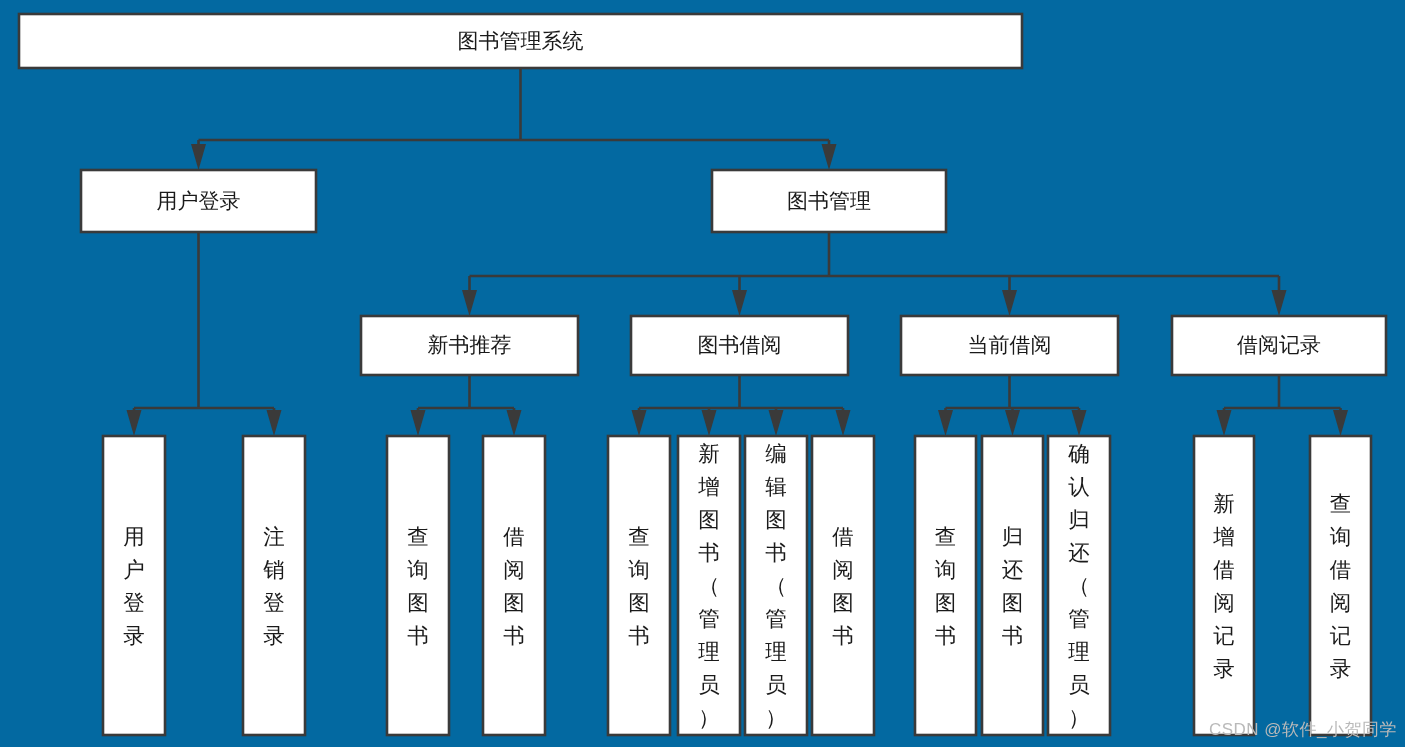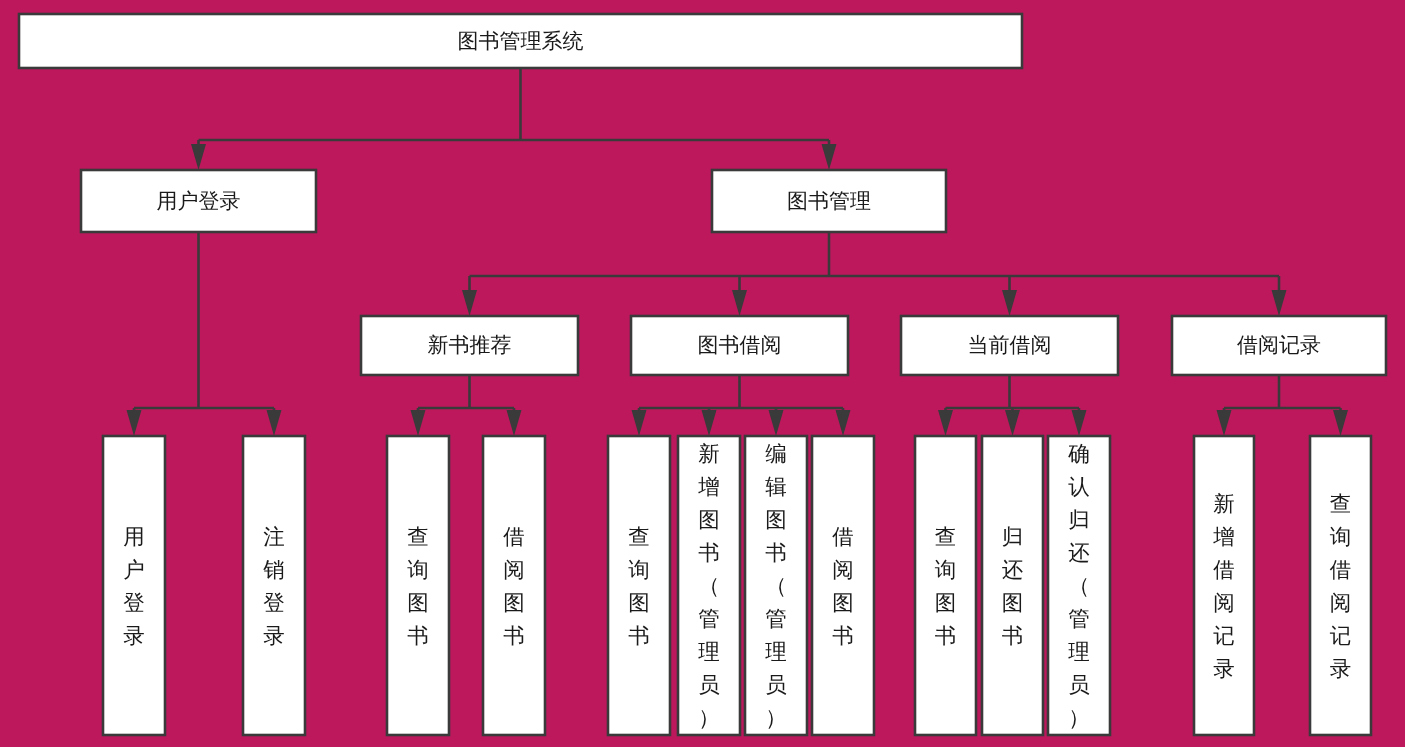--- a/index.html
+++ b/index.html
@@ -7,21 +7,21 @@
     padding: 0;
     background: #ffffff;
   }
   body {
     font-family: "Liberation Sans", "DejaVu Sans", sans-serif;
   }
   #diagram-root {
     position: relative;
     width: 1405px;
     height: 747px;
-    background: #be185d;
+    background: #0369a1;
     overflow: hidden;
   }
   svg#tree-svg {
     position: absolute;
     left: 0;
     top: 0;
     width: 1405px;
     height: 747px;
   }
   .node-box {
@@ -259,14 +259,15 @@
           <text class="node-label-vertical" x="1340.5" y="510.5">查</text>
           <text class="node-label-vertical" x="1340.5" y="543.5">询</text>
           <text class="node-label-vertical" x="1340.5" y="576.5">借</text>
           <text class="node-label-vertical" x="1340.5" y="609.5">阅</text>
           <text class="node-label-vertical" x="1340.5" y="642.5">记</text>
           <text class="node-label-vertical" x="1340.5" y="675.5">录</text>
         </g>
       </g>
   </svg>
 
+  <div class="watermark">CSDN @软件_小贺同学</div>
 
 </div>
 
 </body></html>

